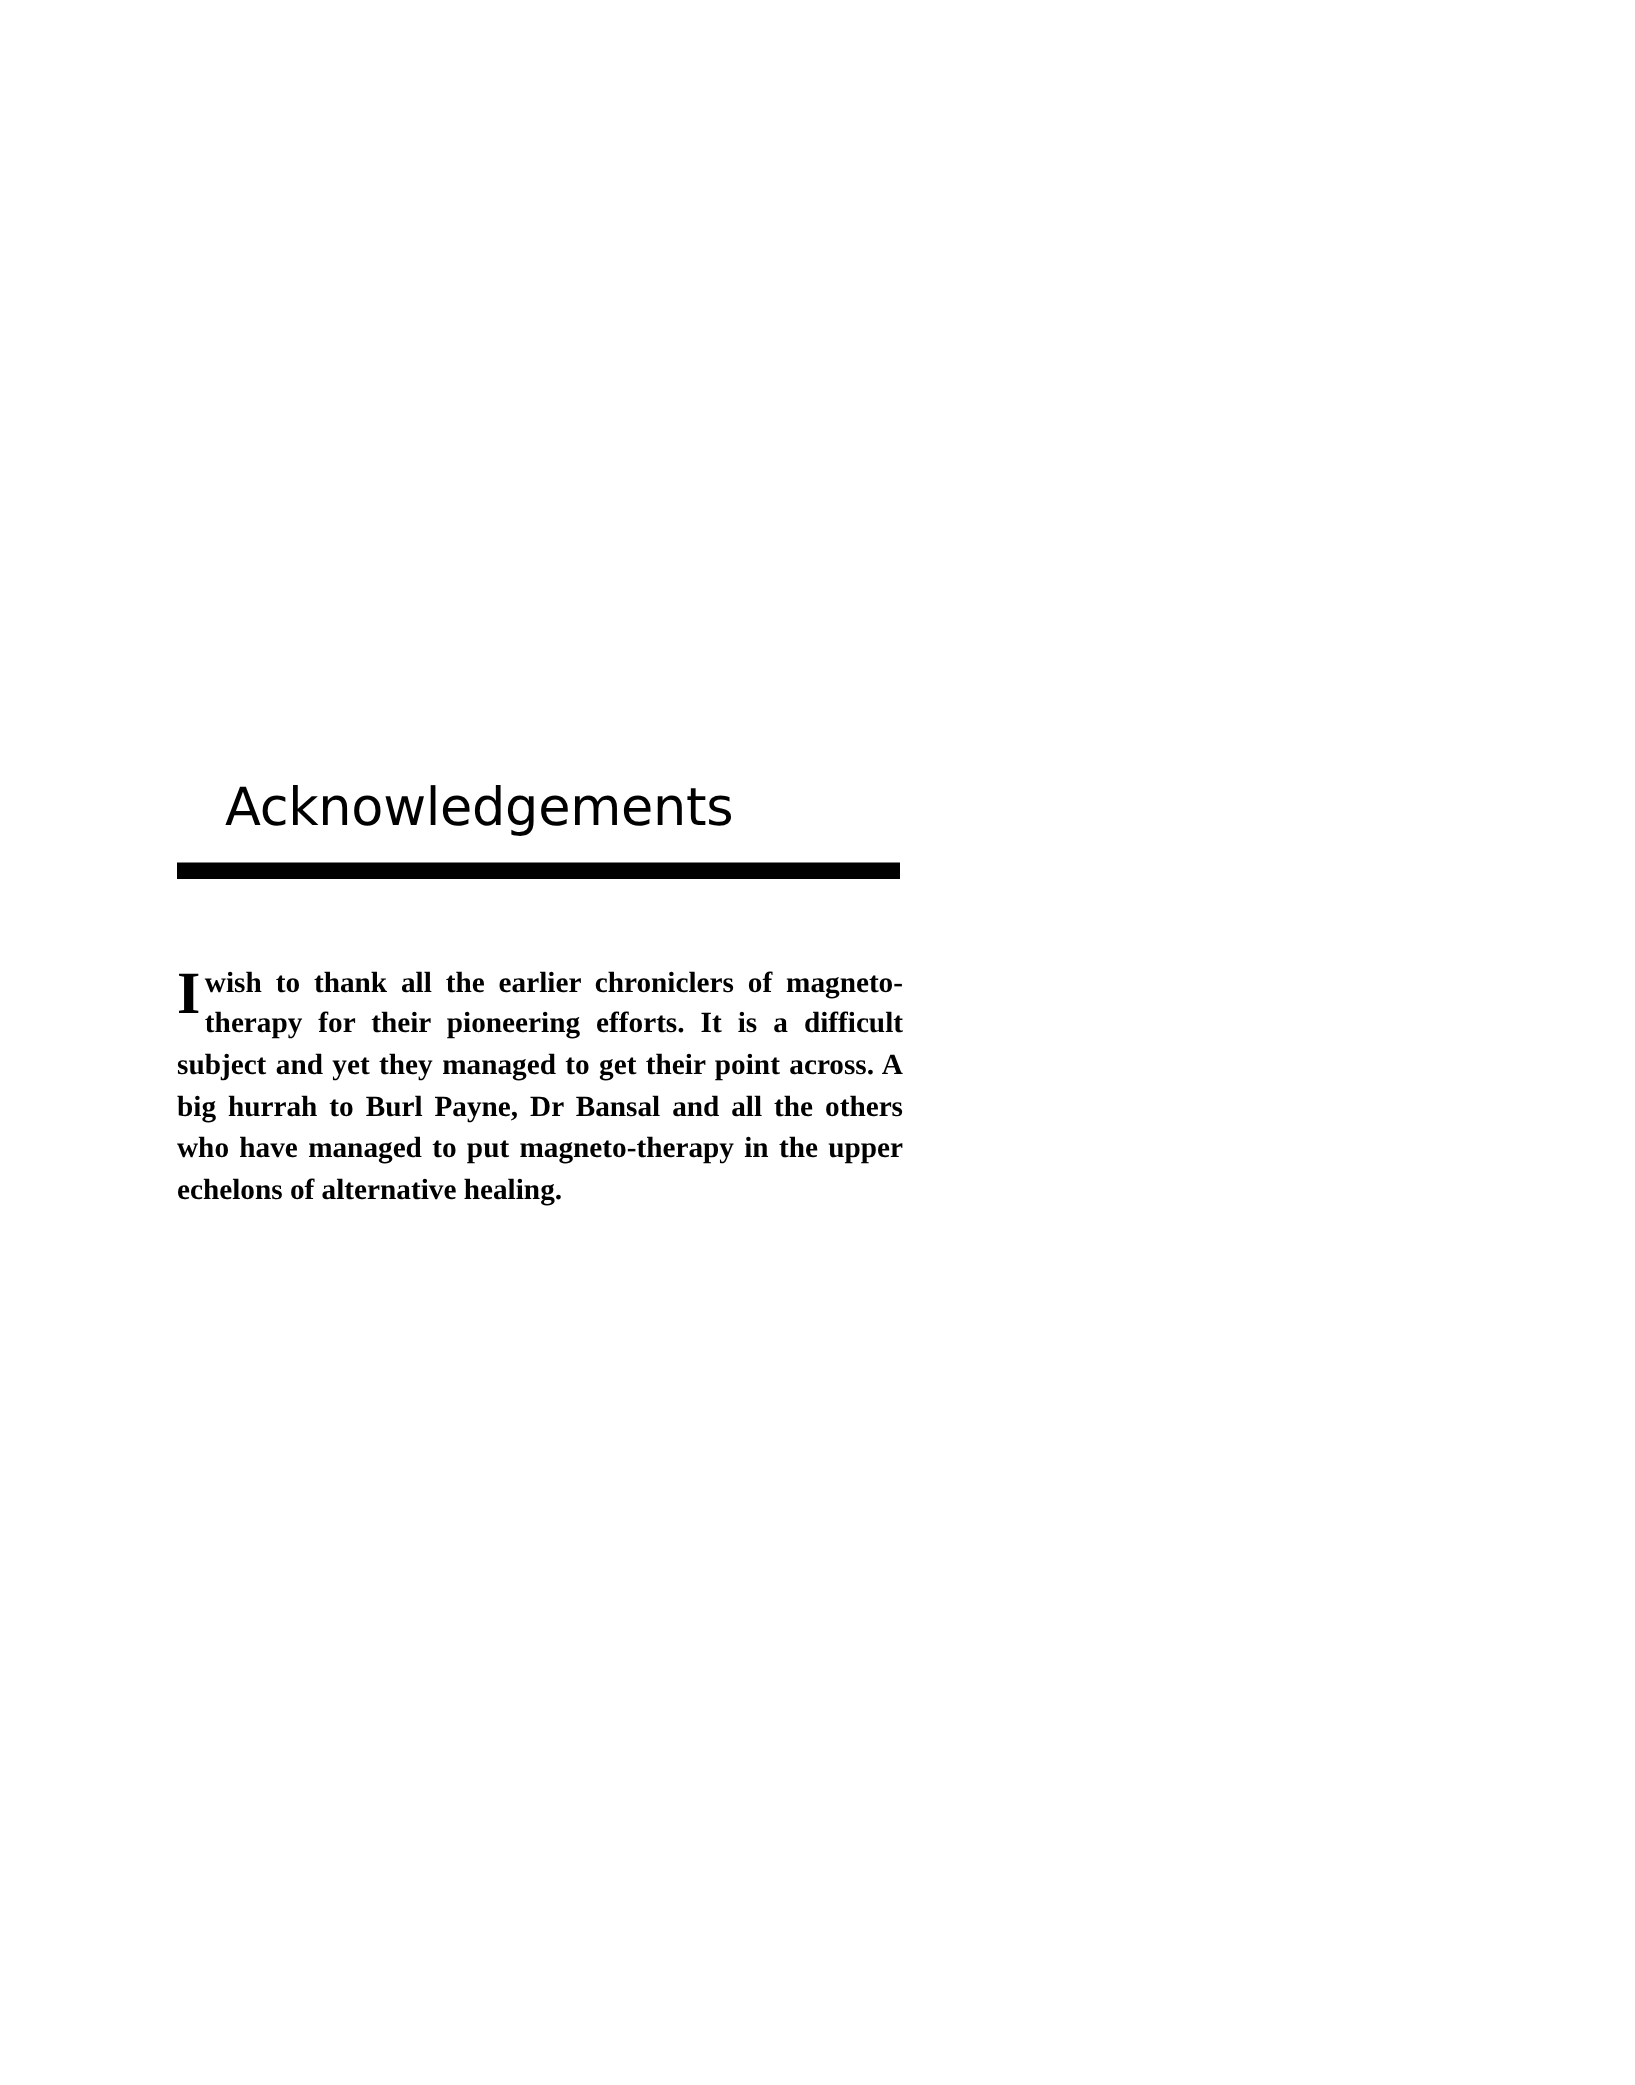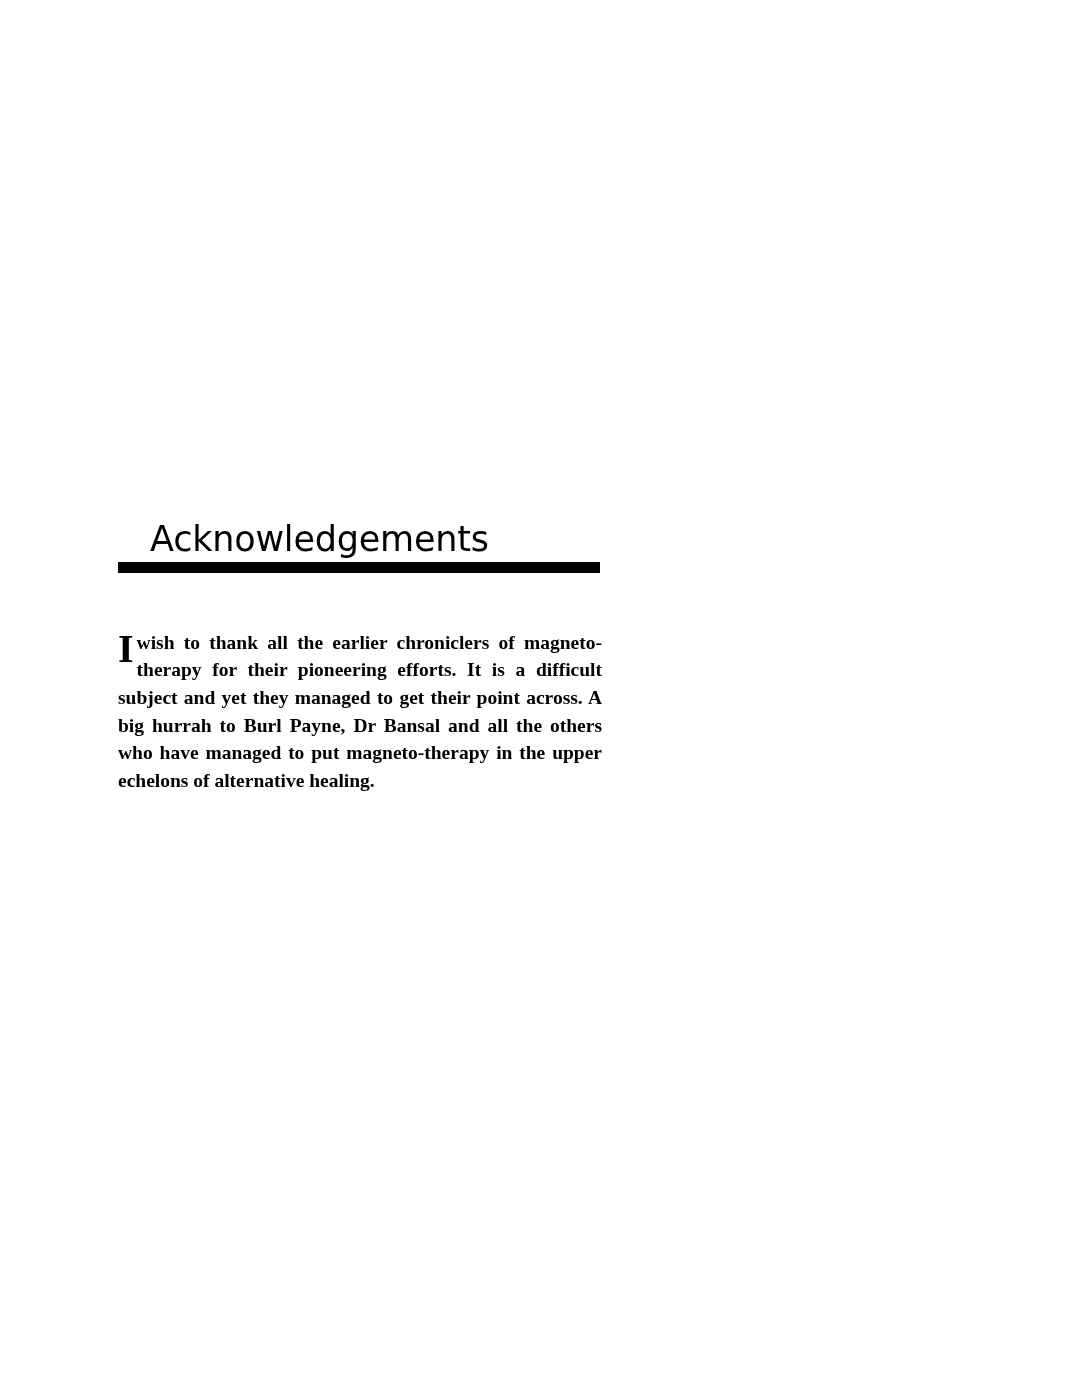--- a/index.html
+++ b/index.html
@@ -22,21 +22,21 @@
     width: 490px;
   }
   .chapter-title {
     font-family: "DejaVu Sans", sans-serif;
     font-size: 35px;
     font-weight: 400;
     color: #000000;
     letter-spacing: -0.2px;
     padding-left: 32px;
     line-height: 1.1;
-    margin: 0 0 3px 0;
+    margin: 0 0 16px 0;
     white-space: nowrap;
   }
   .title-rule {
     width: 482px;
     height: 11px;
     background: #000000;
     margin: 0 0 0 0;
   }
   .body-text {
     margin-top: 56px;

